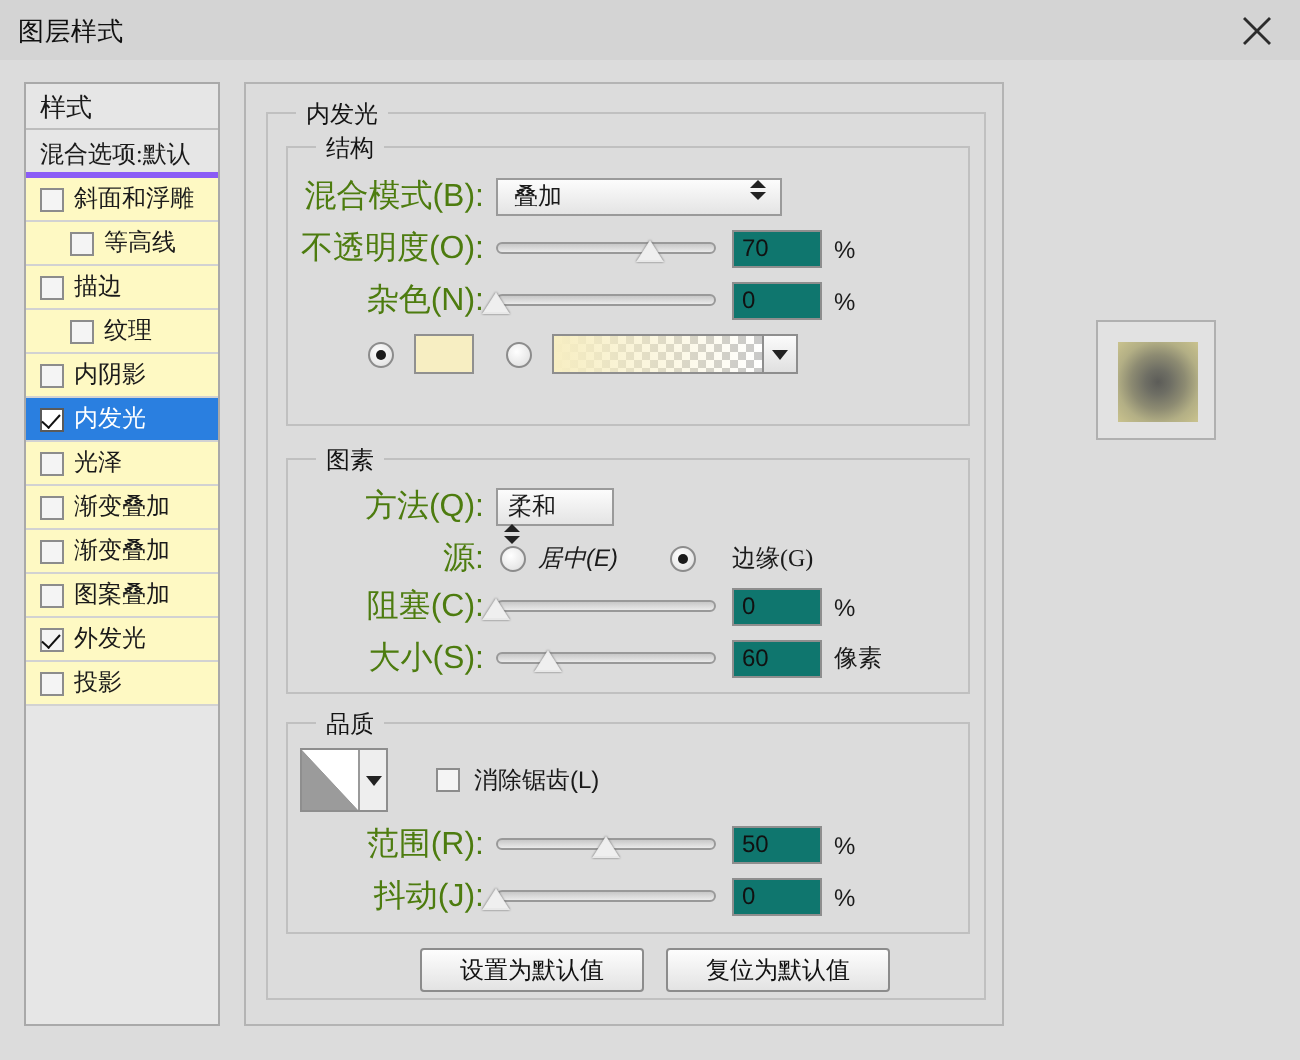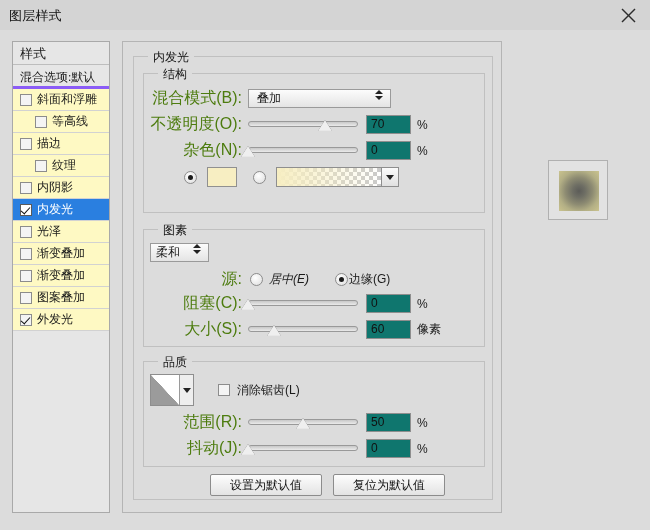--- a/index.html
+++ b/index.html
@@ -406,20 +406,24 @@
       <span class="cbox"></span>
       <span class="label">渐变叠加</span>
     </div>
     <div class="style-item">
       <span class="cbox"></span>
       <span class="label">图案叠加</span>
     </div>
     <div class="style-item">
       <span class="cbox checked"></span>
       <span class="label">外发光</span>
+    </div>
+    <div class="style-item">
+      <span class="cbox"></span>
+      <span class="label">投影</span>
     </div>
   </div>
 
   <div class="main-panel">
 
     <div class="group" style="left:10px; top:14px; width:360px; height:444px;">
       <span class="glabel">内发光</span>
 
       <div class="group" style="left:9px; top:16px; width:342px; height:140px;">
         <span class="glabel">结构</span>
@@ -465,35 +469,36 @@
                 <i class="tri-dn"></i>
               </span>
           </span>
         </div>
       </div>
 
       <div class="group" style="left:9px; top:172px; width:342px; height:118px;">
         <span class="glabel">图素</span>
 
         <div class="row" style="left:0px; top:13px; width:260px;">
-          <div class="combo" style="width:59px; margin-left:6px;">
+          <span class="lbl" style="width:98px;">方法(Q):</span>
+          <div class="combo" style="width:59px; margin-left:6px;flex-direction:column;">
             <span class="ctext" style="padding-left:5px;">柔和</span>
             <span class="spin">
                 <i class="up"></i>
                 <i class="dn"></i>
               </span>
           </div>
         </div>
 
         <div class="row" style="left:0px; top:39px; width:300px;">
           <span class="lbl" style="width:98px;">源:</span>
           <span class="radio" style="margin-left:8px;"></span>
           <span style="margin-left:6px;font-style:italic;">居中(E)</span>
           <span class="radio on" style="margin-left:26px;"></span>
-          <span style="margin-left:1px;">边缘(G)</span>
+          <span style="margin-left:18px;font-family:Liberation Serif, serif;">边缘(G)</span>
         </div>
 
         <div class="row" style="left:0px; top:63px; width:336px;">
           <span class="lbl" style="width:98px;">阻塞(C):</span>
           <div class="slider" style="width:110px; margin-left:6px;">
             <div class="track"></div>
             <div class="thumb" id="th-ch" style="left: 0%;"></div>
           </div>
           <div class="numbox" style="width:45px; margin-left:8px;">0</div>
           <span class="unit">%</span>

